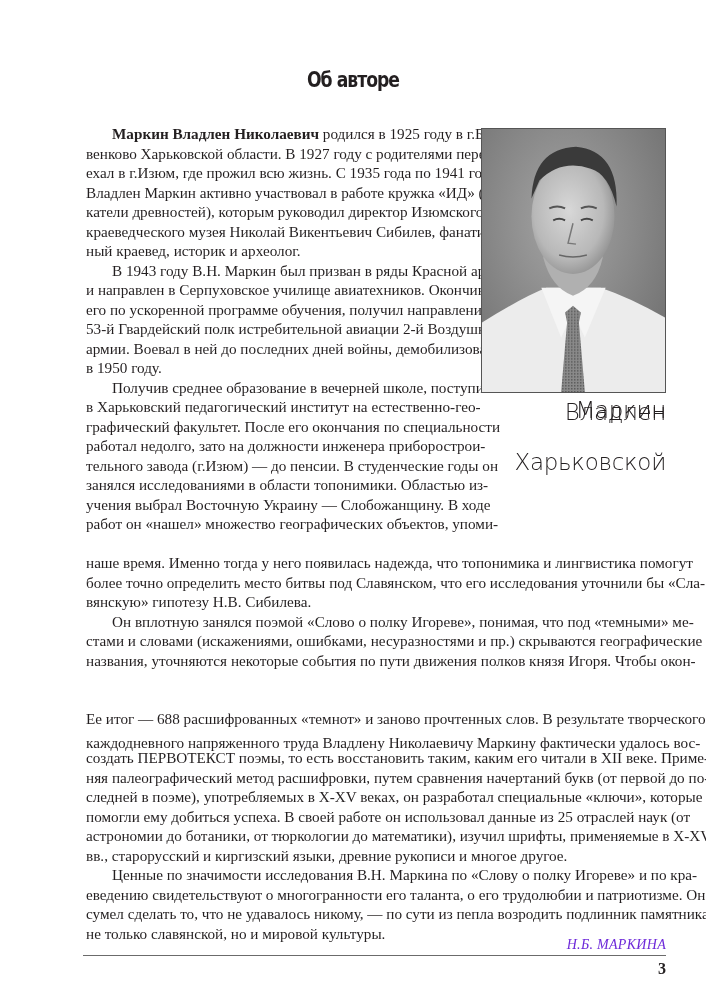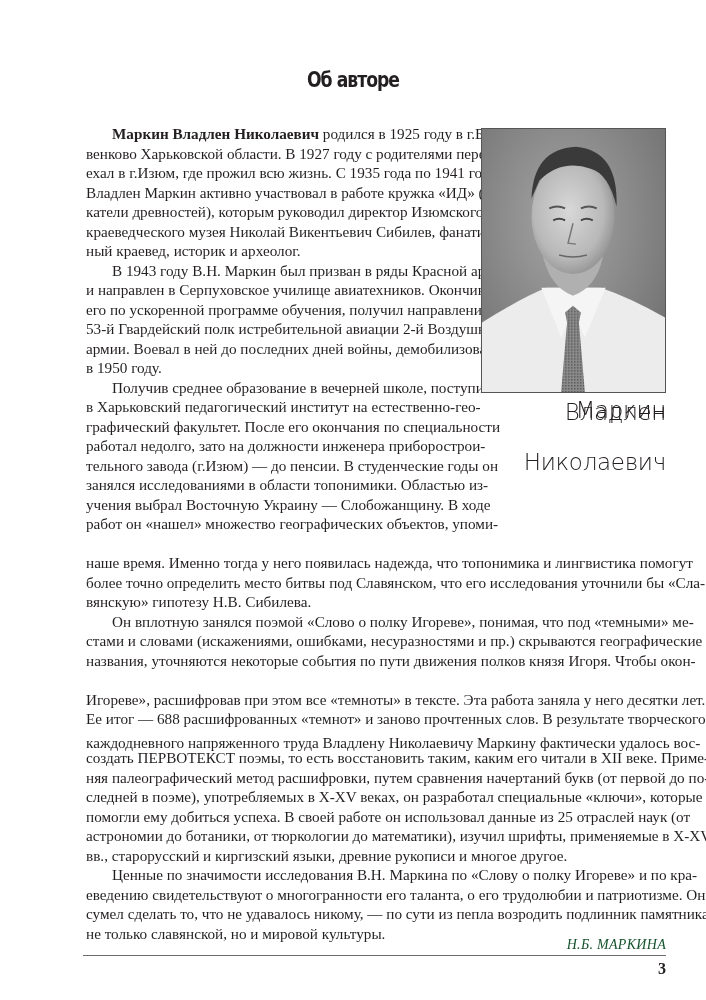--- a/index.html
+++ b/index.html
@@ -27,21 +27,21 @@
       border: 1px solid #555; overflow: hidden; box-sizing: border-box;
     }
     .photo svg { display: block; width: 100%; height: 100%; }
     .caption {
       position: absolute; left: 470px; width: 196px; text-align: right;
       font-family: "DejaVu Sans", sans-serif; font-weight: 300; font-size: 23px; line-height: 26px;
       color: #231f20; letter-spacing: -0.3px;
     }
     .signature {
       position: absolute; right: 40px; top: 937px; font-family: "Liberation Serif", serif;
-      font-style: italic; font-size: 14px; color: #14532d; letter-spacing: 0.3px;
+      font-style: italic; font-size: 14px; color: #6d28d9; letter-spacing: 0.3px;
     }
     .rule { position: absolute; left: 83px; width: 583px; top: 955px; height: 0; border-top: 1.5px solid #6b6b6b; }
     .page-number {
       position: absolute; right: 40px; top: 960px; font-family: "Liberation Serif", serif;
       font-weight: bold; font-size: 16px; color: #231f20;
     }
   </style>
 </head>
 <body>
 
@@ -72,21 +72,20 @@
   <div class="line narrow" style="top:475px">занялся исследованиями в области топонимики. Областью из-</div>
   <div class="line narrow" style="top:494.5px">учения выбрал Восточную Украину — Слобожанщину. В ходе</div>
   <div class="line narrow last" style="top:514px">работ он «нашел» множество географических объектов, упоми-</div>
   <div class="line full" style="top:553px">наше время. Именно тогда у него появилась надежда, что топонимика и лингвистика помогут</div>
   <div class="line full" style="top:572.5px">более точно определить место битвы под Славянском, что его исследования уточнили бы «Сла-</div>
   <div class="line full last" style="top:592px">вянскую» гипотезу Н.В. Сибилева.</div>
 
   <div class="line indent full" style="top:611.5px">Он вплотную занялся поэмой «Слово о полку Игореве», понимая, что под «темными» ме-</div>
   <div class="line full" style="top:631px">стами и словами (искажениями, ошибками, несуразностями и пр.) скрываются географические</div>
   <div class="line full" style="top:650.5px">названия, уточняются некоторые события по пути движения полков князя Игоря. Чтобы окон-</div>
-  <div class="line full" style="top:689.5px">Игореве», расшифровав при этом все «темноты» в тексте. Эта работа заняла у него десятки лет.</div>
   <div class="line full" style="top:709px">Ее итог — 688 расшифрованных «темнот» и заново прочтенных слов. В результате творческого,</div>
   <div class="line full" style="top:733px">каждодневного напряженного труда Владлену Николаевичу Маркину фактически удалось вос-</div>
   <div class="line full" style="top:748px">создать ПЕРВОТЕКСТ поэмы, то есть восстановить таким, каким его читали в XII веке. Приме-</div>
   <div class="line full" style="top:767.5px">няя палеографический метод расшифровки, путем сравнения начертаний букв (от первой до по-</div>
   <div class="line full" style="top:787px">следней в поэме), употребляемых в X-XV веках, он разработал специальные «ключи», которые</div>
   <div class="line full" style="top:806.5px">помогли ему добиться успеха. В своей работе он использовал данные из 25 отраслей наук (от</div>
   <div class="line full" style="top:826px">астрономии до ботаники, от тюркологии до математики), изучил шрифты, применяемые в X-XV</div>
   <div class="line full last" style="top:845.5px">вв., старорусский и киргизский языки, древние рукописи и многое другое.</div>
 
   <div class="line indent full" style="top:865px">Ценные по значимости исследования В.Н. Маркина по «Слову о полку Игореве» и по кра-</div>
@@ -122,18 +121,18 @@
       <path d="M72 92 Q78 89 84 92" stroke="#444" stroke-width="2" fill="none"></path>
       <path d="M100 92 Q106 89 112 92" stroke="#444" stroke-width="2" fill="none"></path>
       <path d="M92 95 L87 115 L95 116" stroke="#777" stroke-width="1.5" fill="none"></path>
       <path d="M78 127 Q92 131 106 127" stroke="#666" stroke-width="1.5" fill="none"></path>
       <path d="M84 185 L92 178 L100 185 L98 195 L104 265 L80 265 L86 195 Z" fill="url(#tie)"></path>
     </svg>
   </div>
 
   <div class="caption" style="top:397px">Маркин</div>
   <div class="caption" style="top:399px">Владлен</div>
-  <div class="caption" style="top:449px">Николаевич</div>
+  <div class="caption" style="top:449px">Харьковской</div>
 
   <div class="signature">Н.Б. МАРКИНА</div>
   <div class="rule"></div>
   <div class="page-number">3</div>
 </div>
 
 </body></html>

